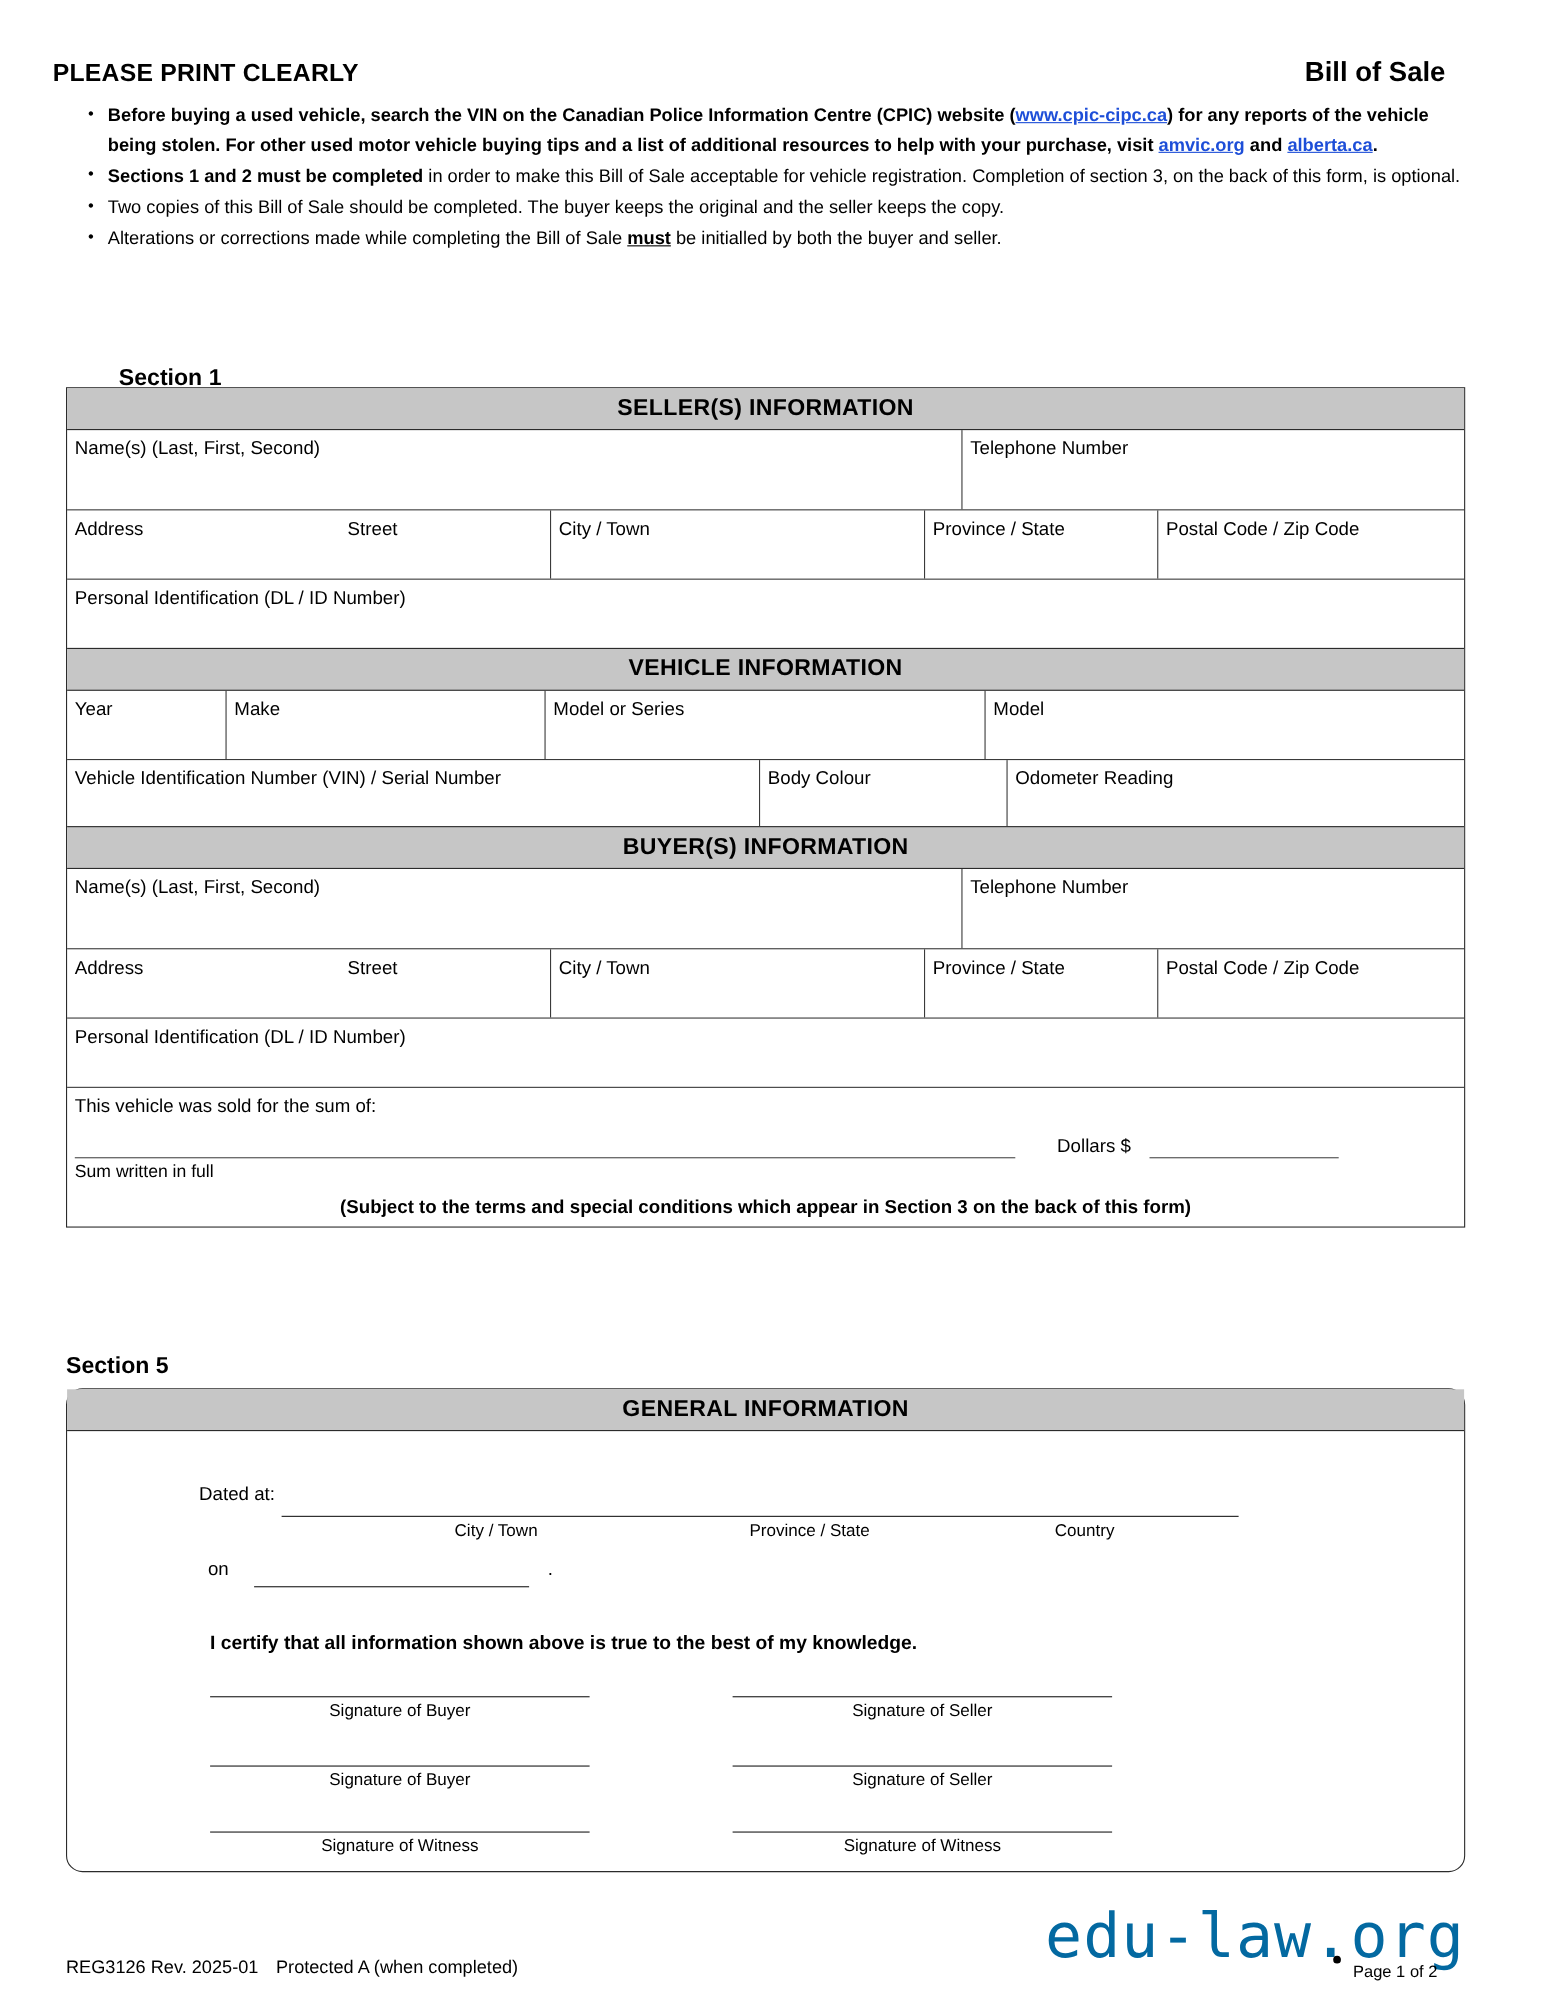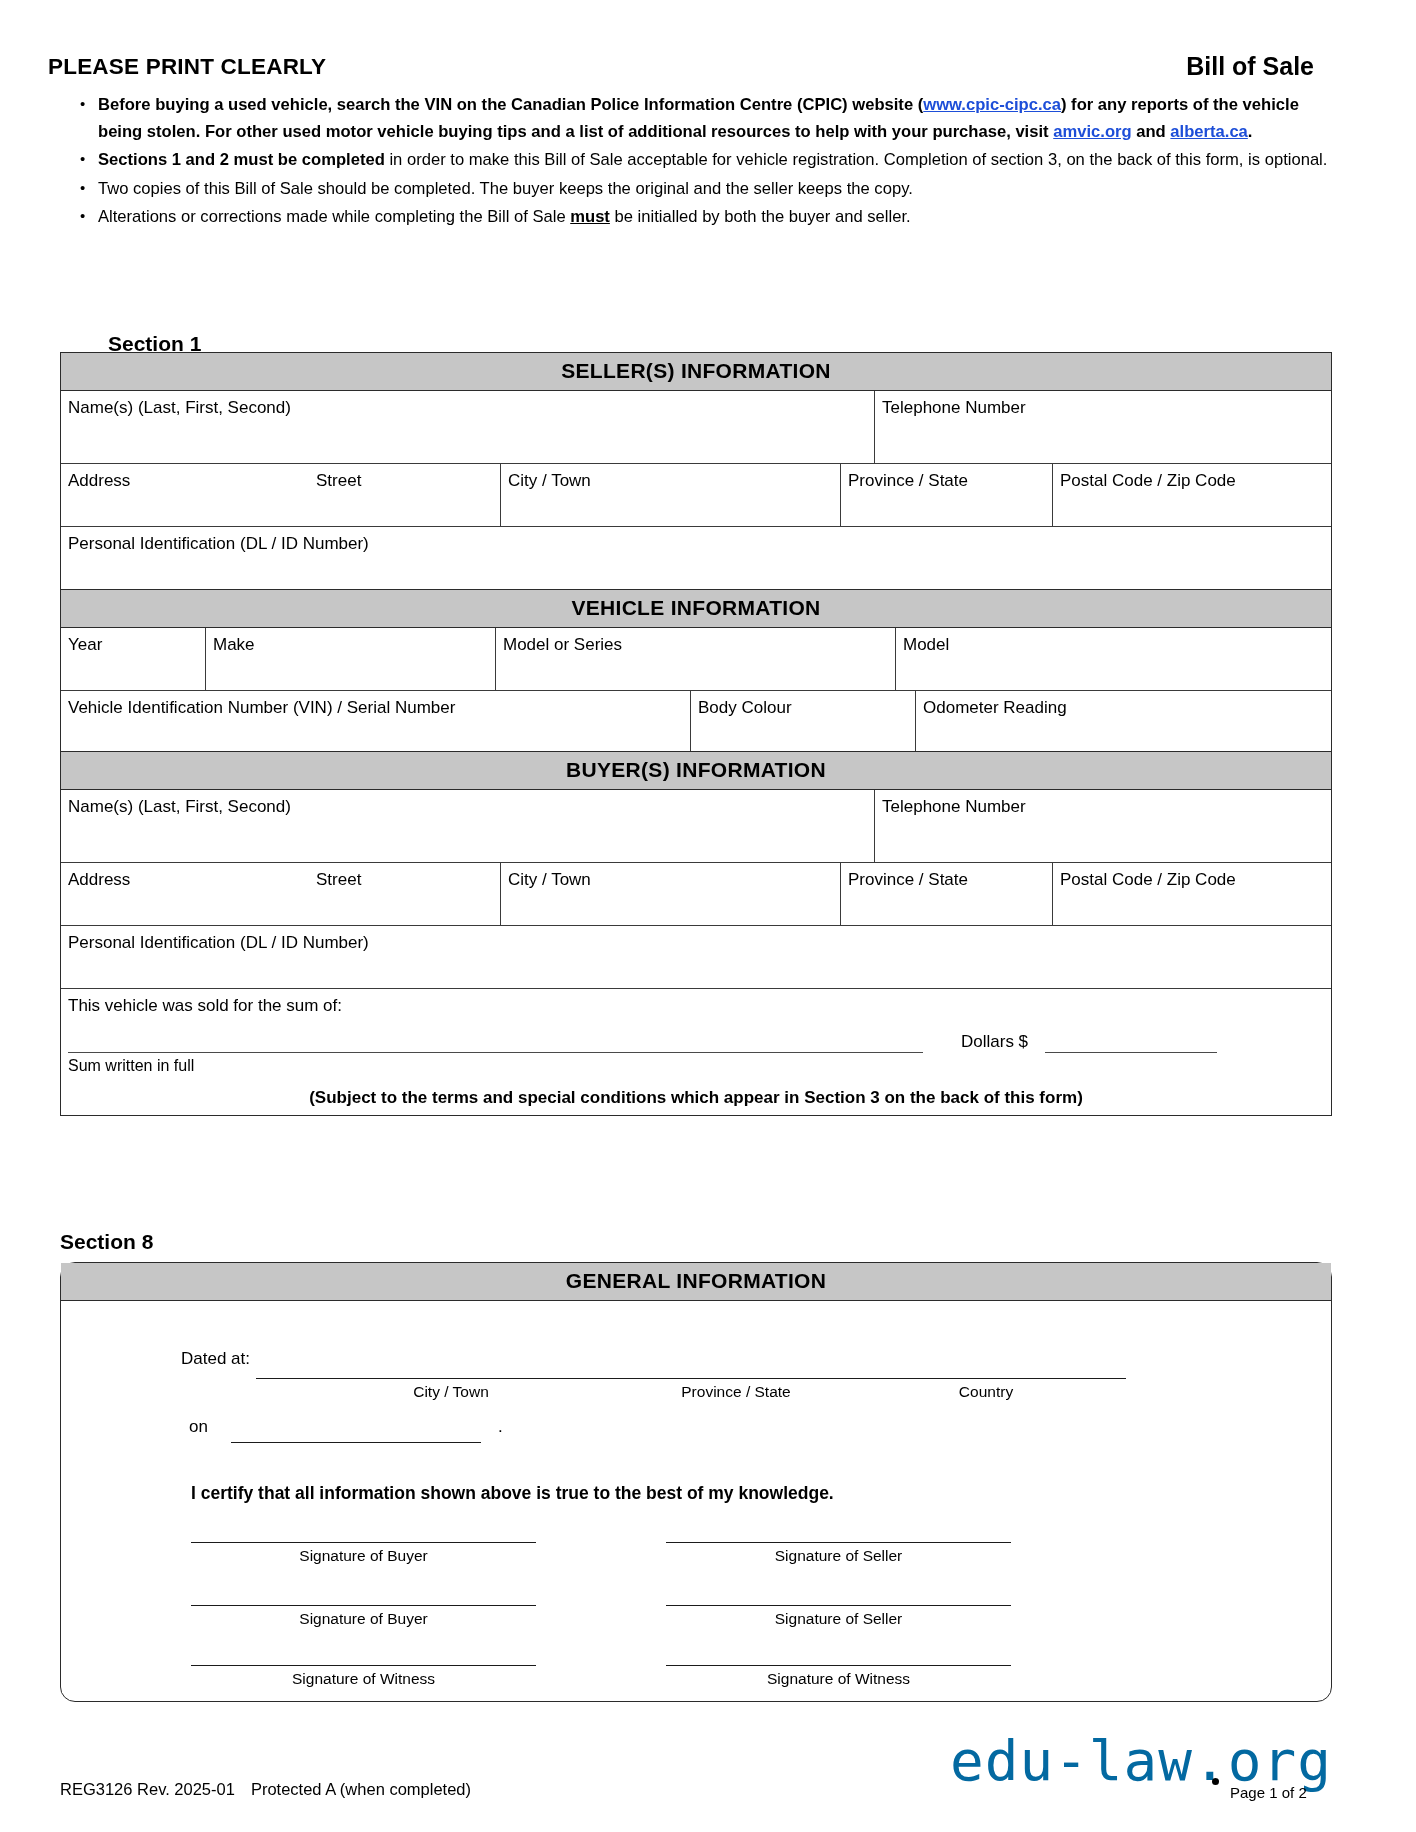--- a/index.html
+++ b/index.html
@@ -415,21 +415,21 @@
         <span class="sum-line"></span>
         <span class="sum-dollars">Dollars $</span>
         <span class="sum-dollar-line"></span>
         <span class="sum-caption">Sum written in full</span>
         <span class="sum-subject">(Subject to the terms and special conditions which appear in Section 3 on the back of this form)</span>
       </div>
     </div>
 
   </div>
 
-  <div class="section-title" id="sec2-title">Section 8</div>
+  <div class="section-title" id="sec2-title">Section 5</div>
 
   <div class="tbl" id="table-section2">
     <div class="band">GENERAL INFORMATION</div>
 
     <div class="gen-body">
       <span class="dated-label">Dated at:</span>
       <span class="dated-line"></span>
       <span class="dated-cap" id="cap-city">City / Town</span>
       <span class="dated-cap" id="cap-prov">Province / State</span>
       <span class="dated-cap" id="cap-country">Country</span>

